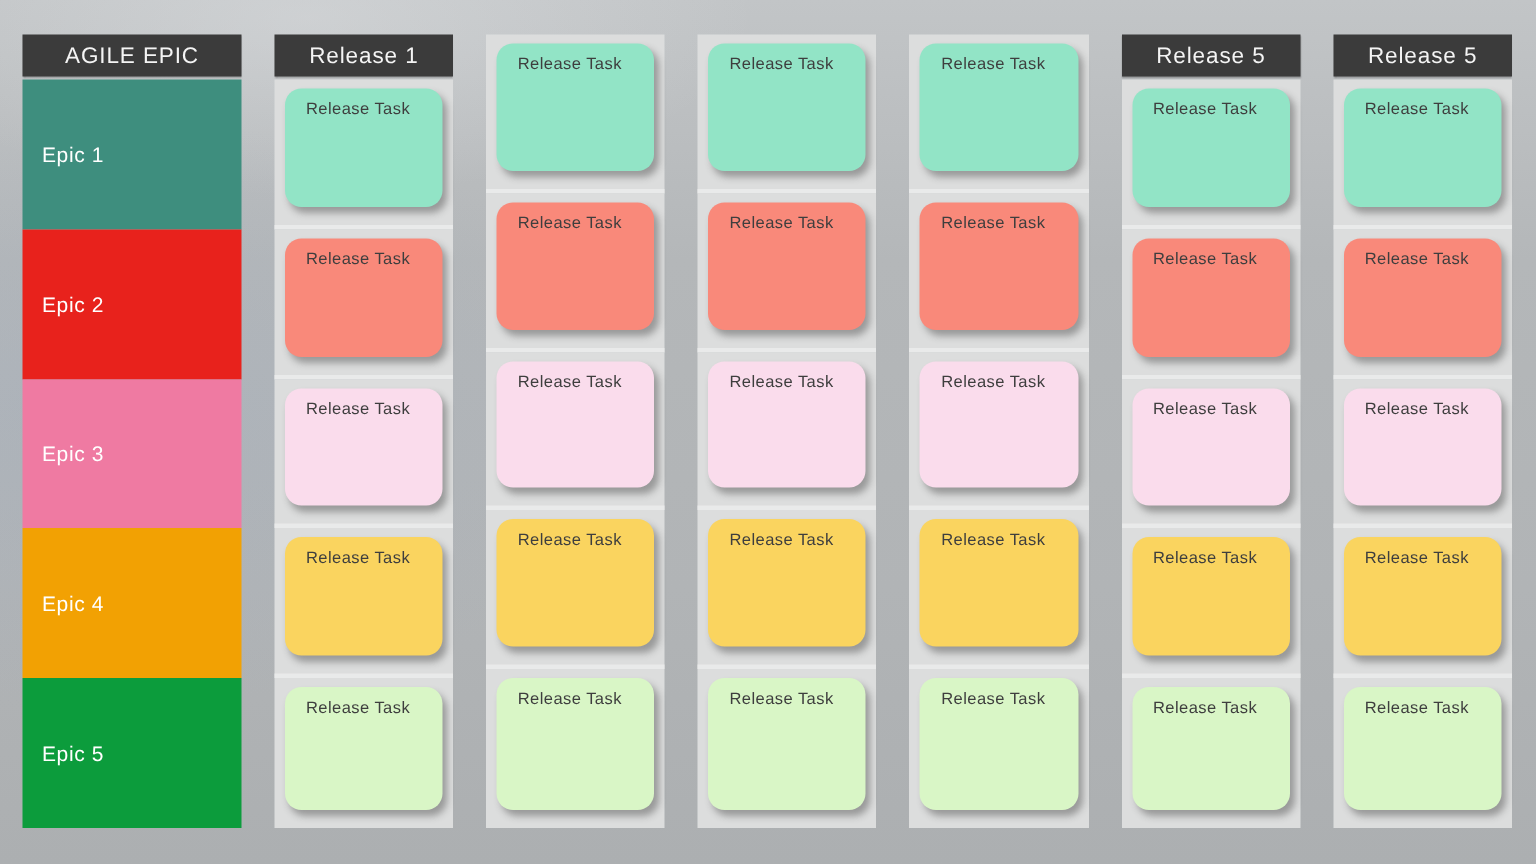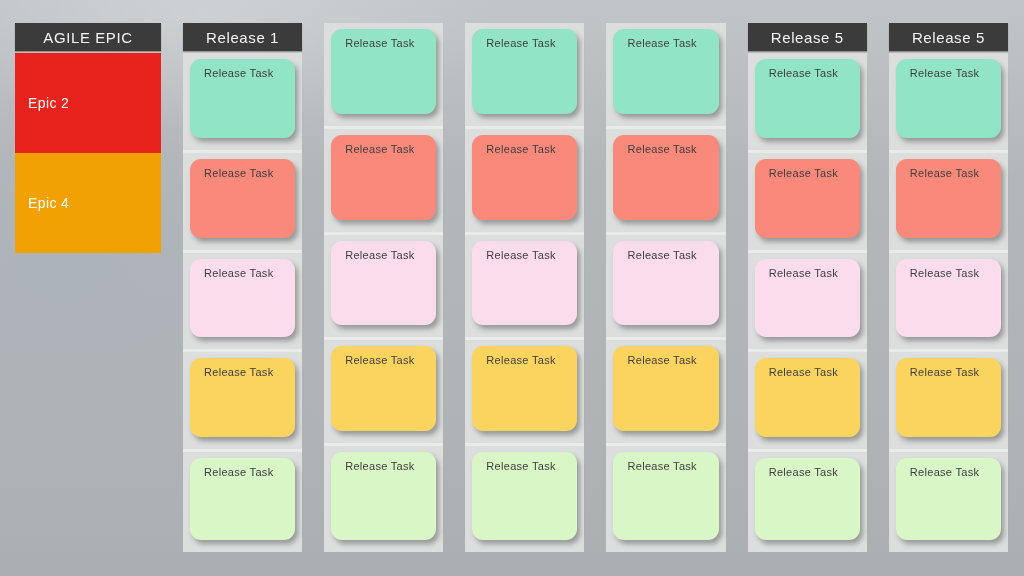--- a/index.html
+++ b/index.html
@@ -41,22 +41,25 @@
 </style>
 </head>
 <body>
 
 <div class="stage">
   <div class="board">
 
     <div class="col">
       <div class="hdr">AGILE EPIC</div>
       <div class="rows">
+        <div class="epic-cell" style="background: rgb(62, 142, 126);">Epic 1</div>
         <div class="epic-cell" style="background: rgb(232, 34, 28);">Epic 2</div>
+        <div class="epic-cell" style="background: rgb(239, 122, 162);">Epic 3</div>
         <div class="epic-cell" style="background: rgb(242, 161, 3);">Epic 4</div>
+        <div class="epic-cell" style="background: rgb(12, 156, 60);">Epic 5</div>
       </div>
     </div>
 
     <div class="col">
       <div class="hdr">Release 1</div>
       <div class="rows">
         <div class="cell">
             <div class="card" style="background: rgb(146, 228, 198);">Release Task</div>
           </div>
         <div class="cell">

